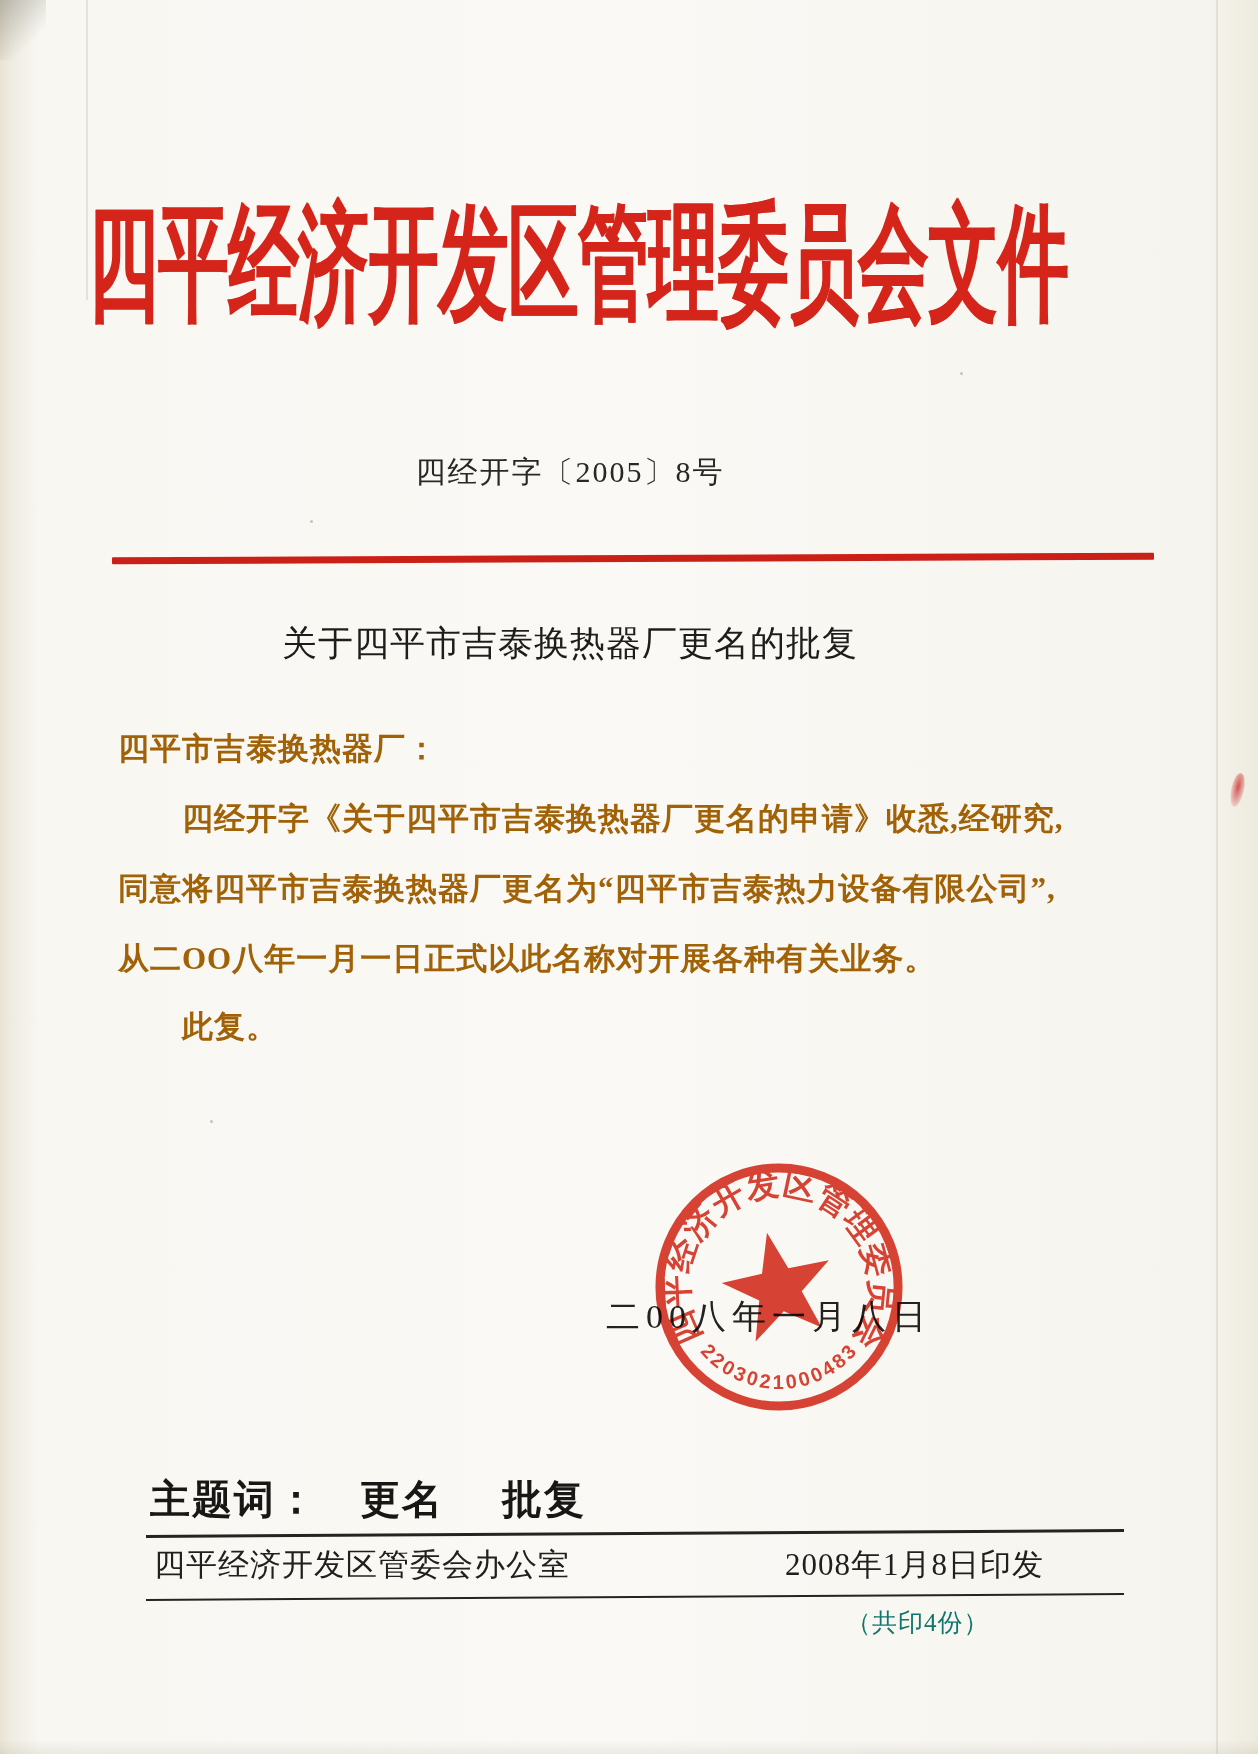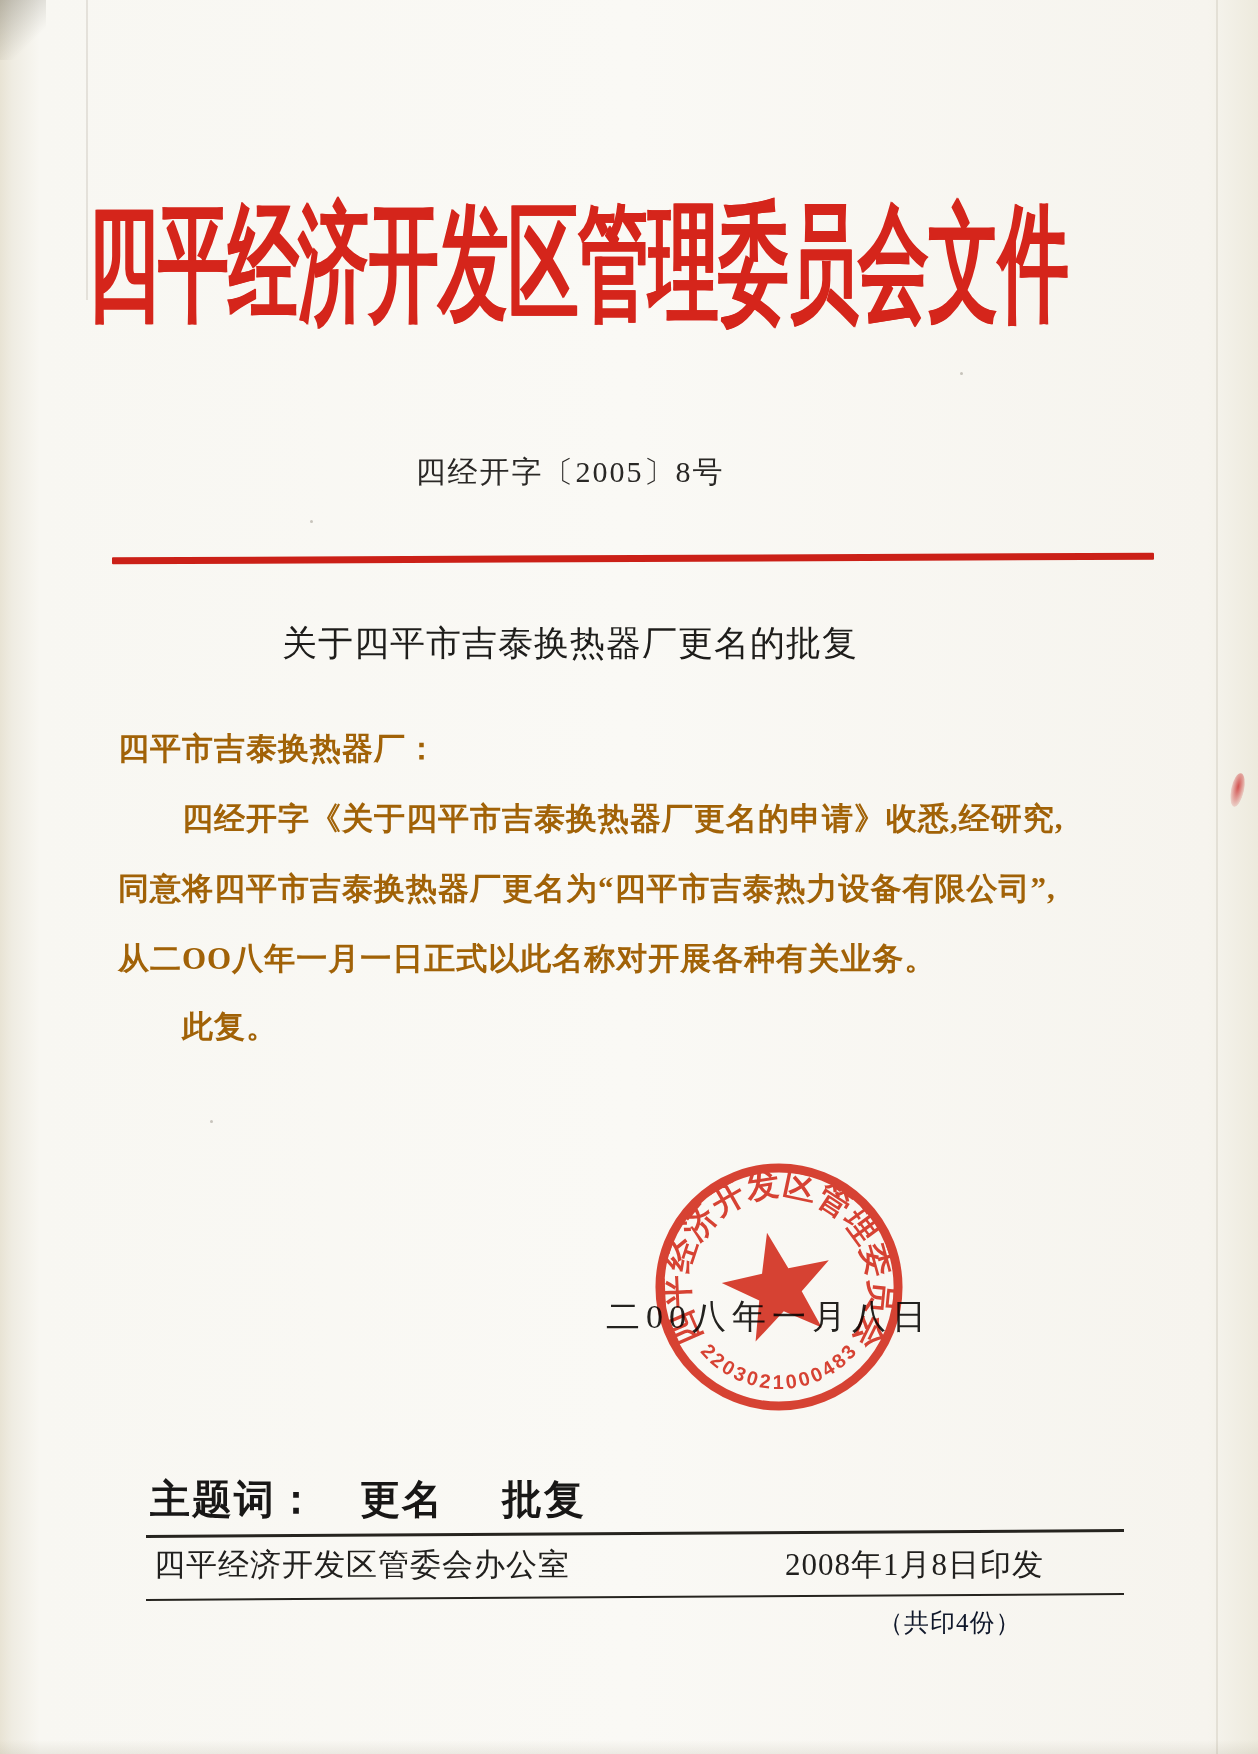--- a/index.html
+++ b/index.html
@@ -60,21 +60,21 @@
   .keywords .kw2{margin-left:58px;}
   .black-rule{
     position:absolute;left:146px;width:978px;height:3px;background:#26241f;
     transform:rotate(-0.35deg);
   }
   .rule-1{top:1532px;}
   .rule-2{top:1596px;height:2px;}
   .issuer-line{position:absolute;left:146px;top:1544px;width:978px;font-size:31px;color:#21201e;}
   .issuer-name{position:absolute;left:8px;top:0;letter-spacing:1px;}
   .print-date{position:absolute;right:80px;top:0;letter-spacing:1px;}
-  .copies-note{position:absolute;left:878px;top:1606px;font-size:25px;color:#0f172a;letter-spacing:1px;}
+  .copies-note{position:absolute;left:846px;top:1606px;font-size:25px;color:#0f766e;letter-spacing:1px;}
 
   .red-blot{
     position:absolute;left:1231px;top:773px;width:13px;height:34px;
     background:radial-gradient(ellipse at 50% 40%,rgba(200,30,30,.75),rgba(200,30,30,.15) 70%,transparent 75%);
     transform:rotate(12deg);border-radius:50%;
   }
   .speck{position:absolute;width:3px;height:3px;border-radius:50%;background:rgba(110,100,85,.35);}
 </style>
 </head>
 <body>

